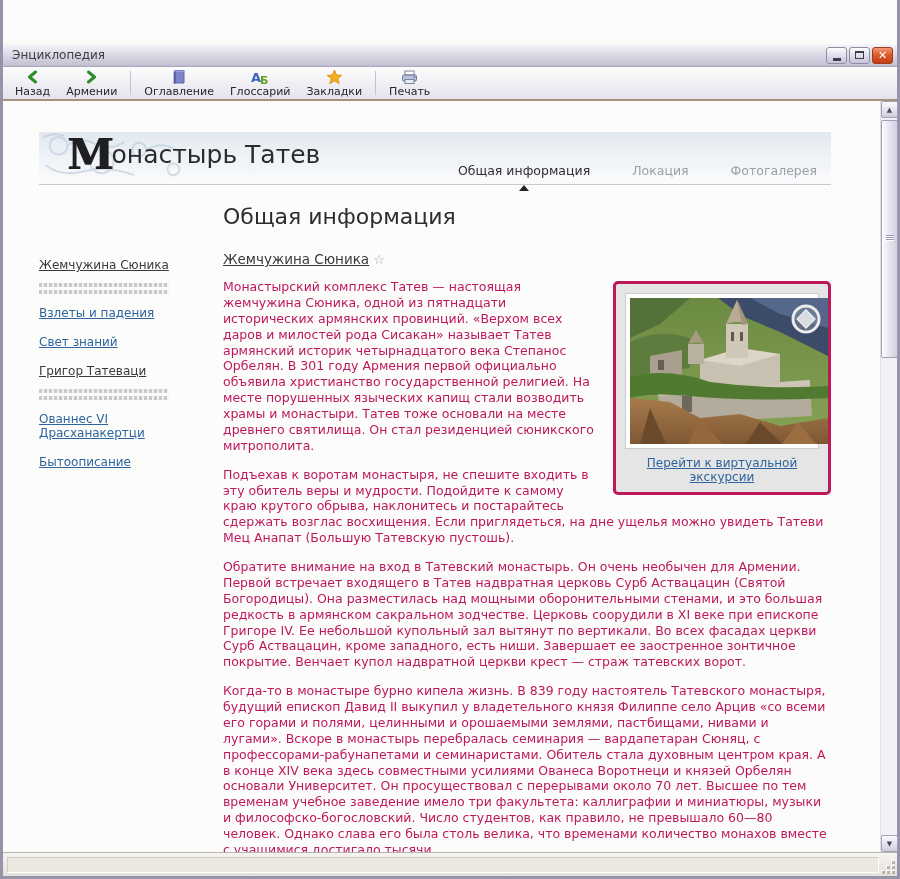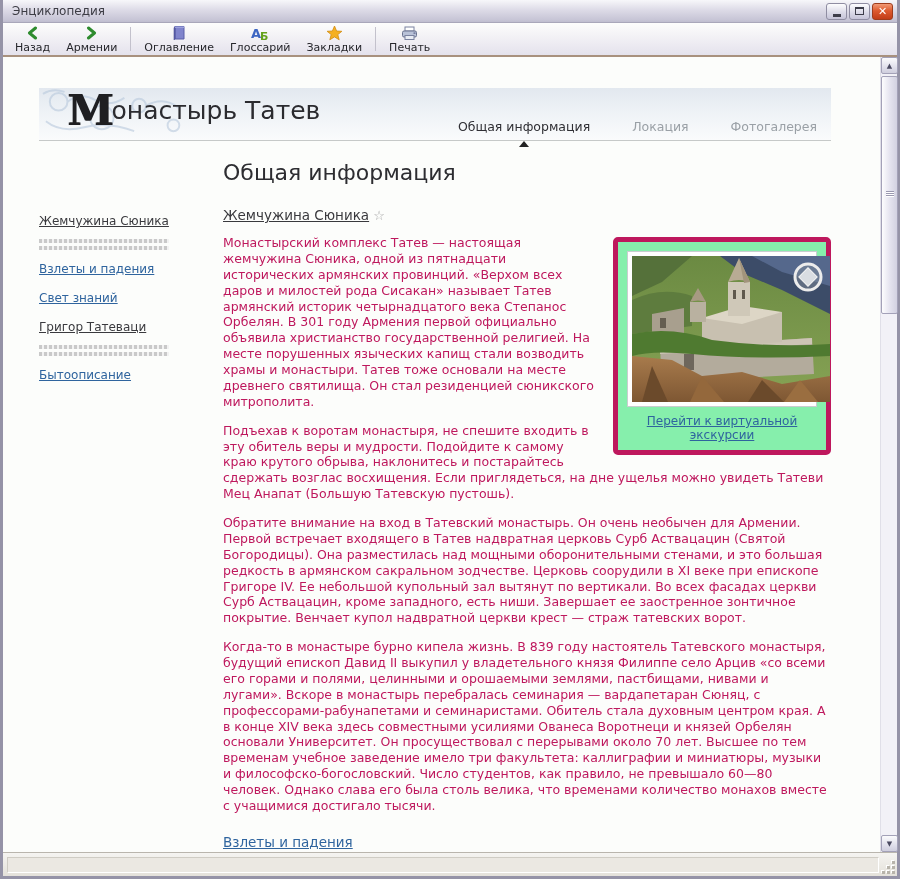--- a/index.html
+++ b/index.html
@@ -13,21 +13,21 @@
     position:absolute; inset:0;
     border:3px solid #9593a7; border-top:none;
     display:flex; flex-direction:column; background:#fcfdfb;
   }
   
   .titlebar {
     height:23px; flex:0 0 23px;
     background:linear-gradient(#f7f7fa, #dddbe7 45%, #c7c5d6 90%, #bfbdcf);
     border-bottom:1px solid #a9a7ba;
     display:flex; align-items:center; padding:0 4px 0 9px;
-    font-size:12px; color:#3c3c44;
+    font-size:12px; color:#3c3c44;margin-top:44px;
   }
   .titlebar .title { flex:1; }
   .winbtn {
     width:21px; height:17px; margin-left:2px; border-radius:3px;
     border:1px solid #8f8da2; display:flex; align-items:center; justify-content:center;
     background:linear-gradient(#fdfdfe,#d9d8e6 60%,#c6c4d8); cursor:default;
   }
   .winbtn.close { background:linear-gradient(#f29a76,#dd5a2e 45%,#c23d17); border-color:#9e3c1c; }
   .glyph-min { width:8px; height:3px; background:#3d3d4a; margin-top:8px; }
   .glyph-max { width:9px; height:8px; border:1px solid #3d3d4a; border-top:2px solid #3d3d4a; }
@@ -131,21 +131,21 @@
   h2.section { font-size:13.5px; font-weight:400; margin:20px 0 12px; }
   h2.section .stitle { text-decoration:underline; }
   h2.section.dark .stitle { color:#39393d; }
   h2.section.link .stitle { color:#2f649e; }
   .star-outline { color:#a9a9a9; font-size:13px; margin-left:4px; text-decoration:none; }
   .main p { font-size:12.5px; line-height:1.27; color:#be185d; margin:0 0 13px; }
   .main p.clear { clear:right; }
   
   .figure {
     float:right; width:218px; margin:2px 0 10px 16px;
-    background:#86efac; border:5px solid #be185d; border-radius:5px;
+    background:#e5e5e5; border:3px solid #be185d; border-radius:5px;
     padding:9px 9px 7px; text-align:center;text-decoration:underline;
   }
   .photo {
     background:#fff; border:1px solid #c9cdd0; padding:4px; display:block;
   }
   .photo svg { display:block; }
   .figure-link { display:inline-block; margin-top:7px; font-size:12px; color:#2f649e; text-decoration:underline; cursor:default; }
 </style>
 </head>
 <body>
@@ -257,20 +257,21 @@
               <div></div>
               <div></div>
             </div>
           <span class="side-item link">Взлеты и падения</span>
           <span class="side-item link">Свет знаний</span>
           <span class="side-item current">Григор Татеваци</span>
           <div class="side-hatch">
               <div></div>
               <div></div>
             </div>
+          <span class="side-item link">Ованнес VI Драсханакертци</span>
           <span class="side-item link">Бытоописание</span>
         </div>
 
         <div class="main">
           <h1 class="page-title">Общая информация</h1>
 
           <h2 class="section dark">
             <span class="stitle">Жемчужина Сюника</span><span class="star-outline">☆</span>
           </h2>
 

